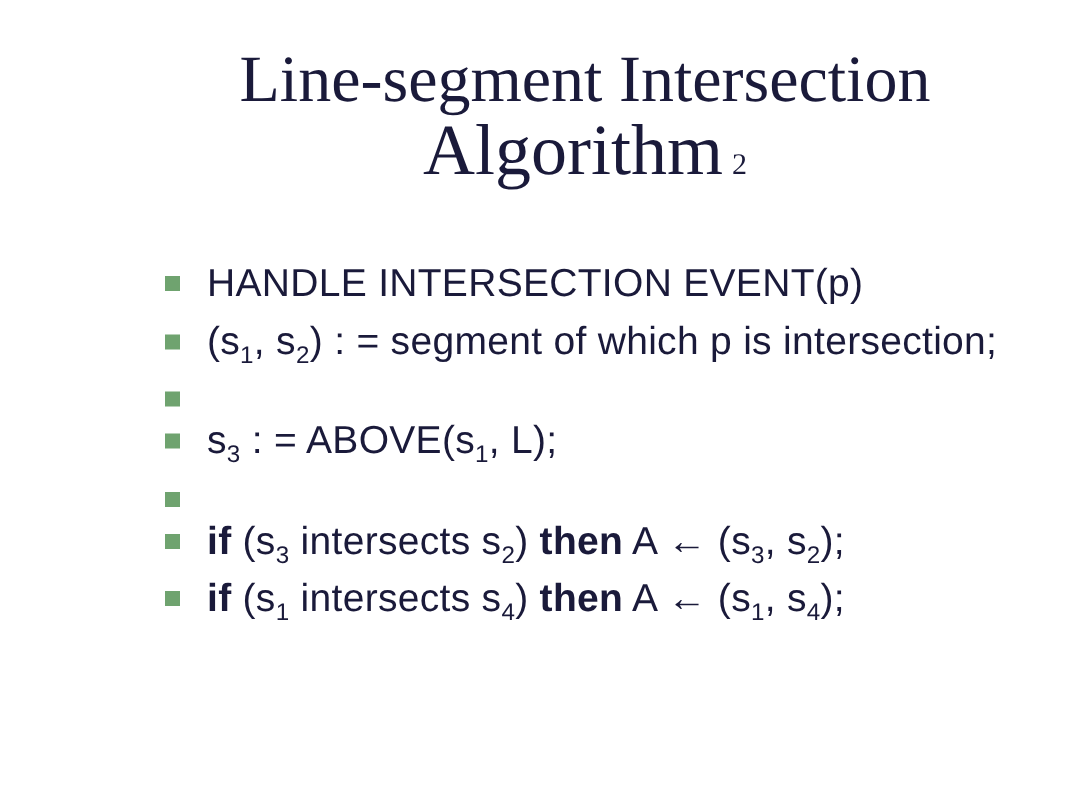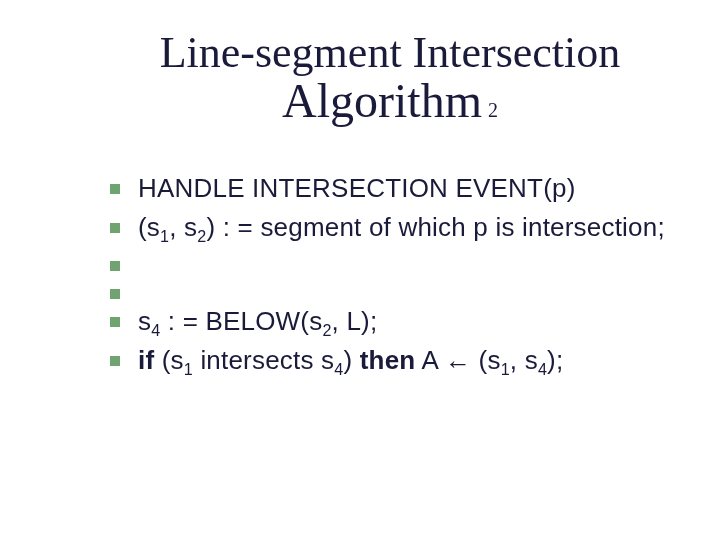--- a/index.html
+++ b/index.html
@@ -94,24 +94,28 @@
       </div>
       <div class="item">
         <div class="bullet"></div>
         <div class="text">(s<sub>1</sub>, s<sub>2</sub>) : = segment of which p is intersection;</div>
       </div>
       <div class="item">
         <div class="bullet"></div>
       </div>
       <div class="item">
         <div class="bullet"></div>
+        <div class="text">s<sub>3</sub> : = ABOVE(s<sub>1</sub>, L);</div>
       </div>
       <div class="item">
         <div class="bullet"></div>
-        <div class="text">s<sub>4</sub> : = BELOW(s<sub>2</sub>, L);</div>
+      </div>
+      <div class="item">
+        <div class="bullet"></div>
+        <div class="text"><b>if</b> (s<sub>3</sub> intersects s<sub>2</sub>) <b>then</b> A <span class="arrow">←</span> (s<sub>3</sub>, s<sub>2</sub>);</div>
       </div>
       <div class="item">
         <div class="bullet"></div>
         <div class="text"><b>if</b> (s<sub>1</sub> intersects s<sub>4</sub>) <b>then</b> A <span class="arrow">←</span> (s<sub>1</sub>, s<sub>4</sub>);</div>
       </div>
     </div>
 
 </div>
 
 </body></html>

